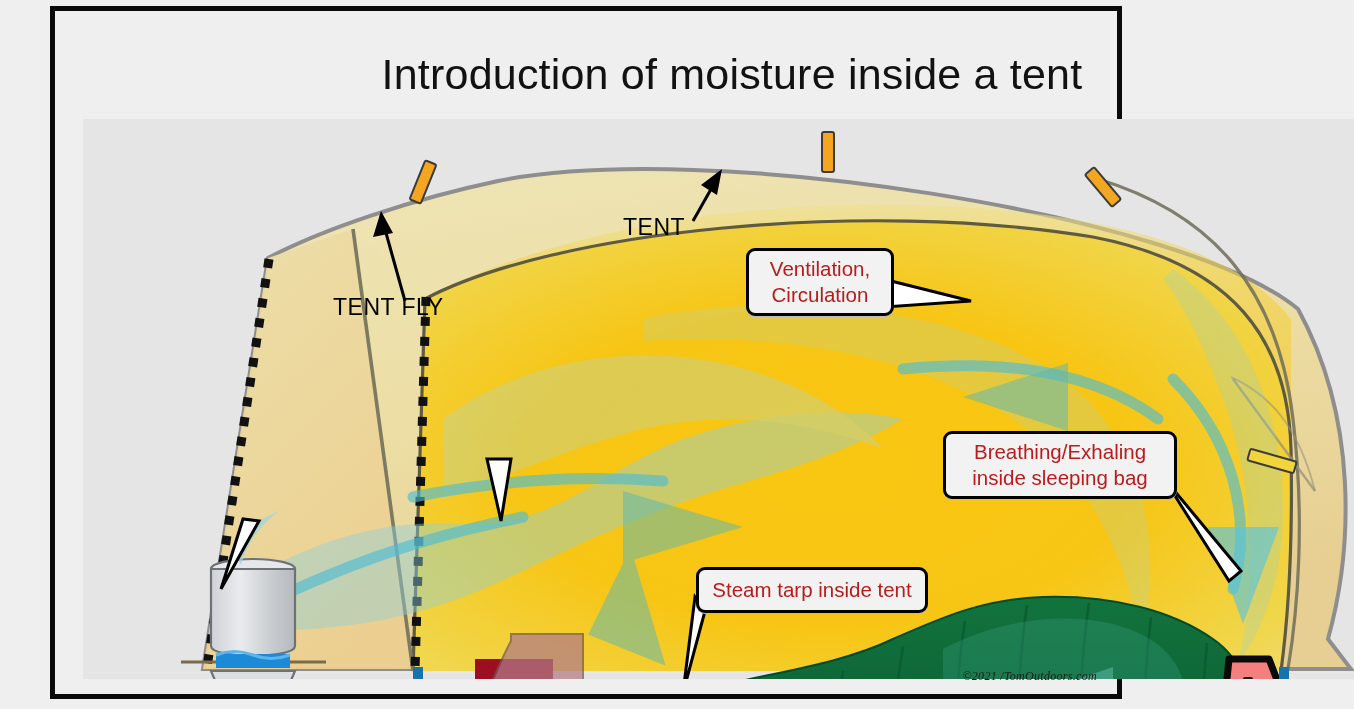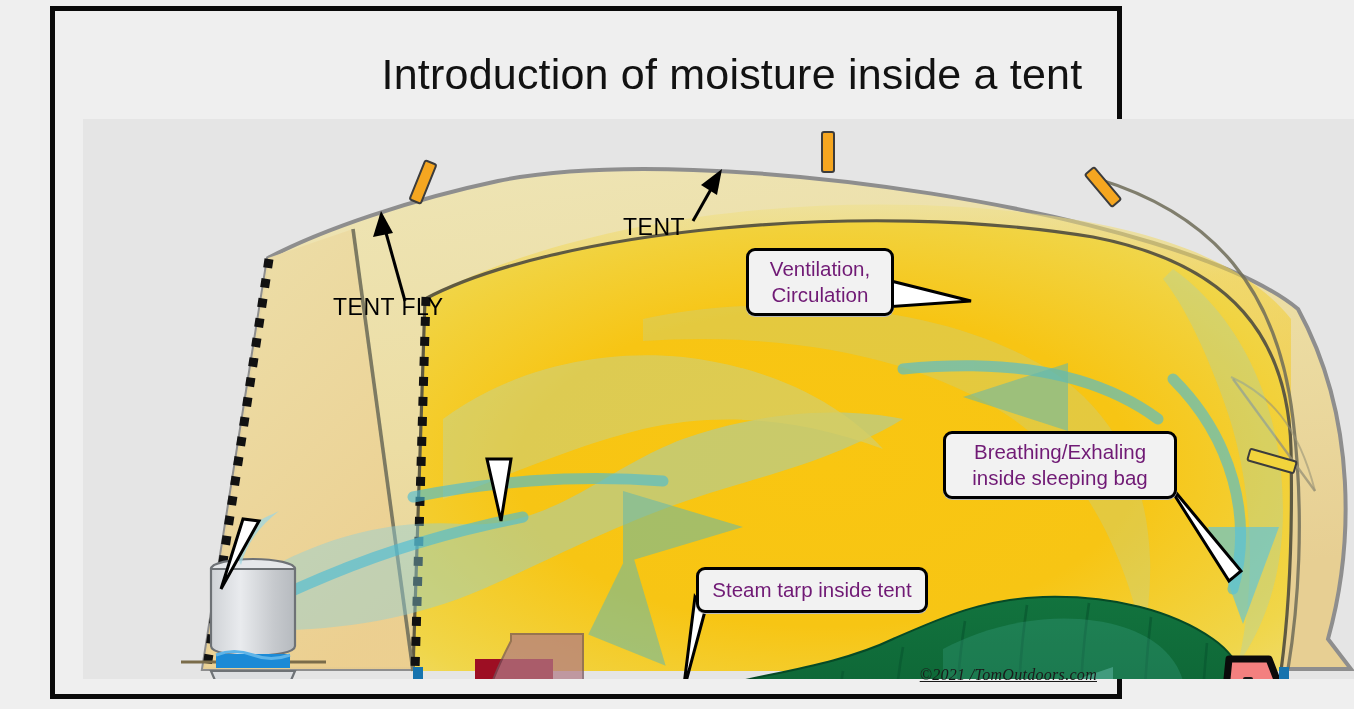--- a/index.html
+++ b/index.html
@@ -6,25 +6,25 @@
   body{font-family:"Liberation Sans", sans-serif;}
   #stage{position:relative;width:1354px;height:709px;overflow:hidden;background:#efefef;}
   #frame{position:absolute;left:6px;top:6px;width:1072px;height:693px;
          border:5px solid #0a0a0a;background:#efefef;box-sizing:border-box;margin-left:44px;}
   #panel{position:absolute;left:28px;top:108px;width:1298px;height:560px;background:#e5e5e5;}
   #title{position:absolute;left:28px;top:24px;width:1298px;height:78px;
          display:flex;align-items:center;justify-content:center;}
   #title span{font-size:43px;color:#121212;letter-spacing:.2px;white-space:nowrap;}
   #art{position:absolute;left:28px;top:108px;width:1298px;height:560px;}
   .lbl{position:absolute;background:#f2f2f2;border:3px solid #000;border-radius:9px;
-       padding:5px 11px;font-size:20.5px;line-height:26px;color:#701a75;text-align:center;
+       padding:5px 11px;font-size:20.5px;line-height:26px;color:#b91c1c;text-align:center;
        white-space:pre-line;box-shadow:0 1px 0 #bbb;}
   .plain{position:absolute;font-size:23px;color:#000;letter-spacing:.5px;white-space:nowrap;}
-  #copy{position:absolute;right:20px;bottom:10px;font-size:16px;color:#1a1a1a;
-        font-family:"Liberation Serif", serif;font-style:italic;letter-spacing:.3px;text-decoration:underline;}
+  #copy{position:absolute;right:20px;bottom:10px;font-size:12px;color:#1a1a1a;
+        font-family:"Liberation Serif", serif;font-style:italic;letter-spacing:.3px;}
   svg{display:block;}
 </style>
 </head>
 <body>
 
 <div id="stage">
   <div id="frame">
 
     <div id="title">
       <span>Introduction of moisture inside a tent</span>

